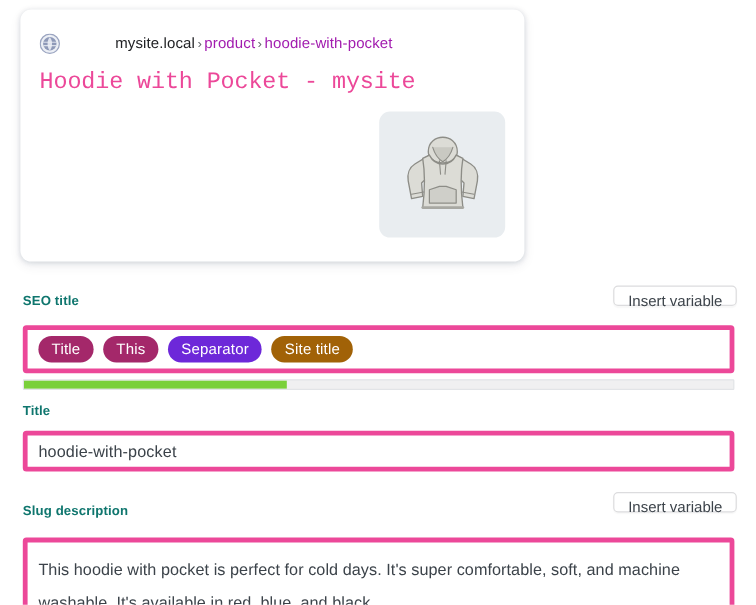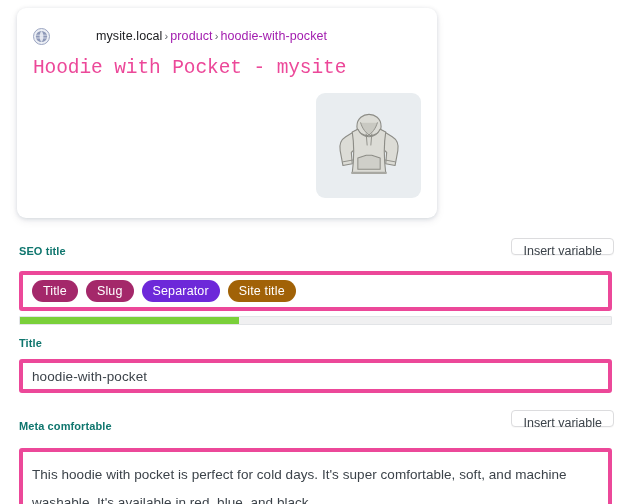--- a/index.html
+++ b/index.html
@@ -266,36 +266,36 @@
 
     </div>
   </div>
 
   <div class="field-label" id="seo-title-label">SEO title</div>
 
   <button class="insert-variable-btn" id="seo-title-insert-btn">Insert variable</button>
 
   <div class="input-box" id="seo-title-field">
     <span class="pill" style="background: rgb(164, 40, 106);">Title</span>
-    <span class="pill" style="background: rgb(164, 40, 106);">Slug</span>
+    <span class="pill" style="background: rgb(164, 40, 106);">This</span>
     <span class="pill" style="background: #6d28d9;">Separator</span>
     <span class="pill" style="background: #a16207;">Site title</span>
   </div>
 
   <div id="title-progress">
     <div id="title-progress-fill" style="width: 37%; background: rgb(122, 208, 58);"></div>
   </div>
 
   <div class="field-label" id="slug-label">Title</div>
 
   <div class="input-box" id="slug-field">
     <span class="field-value" placeholder="hoodie-with-pocket">hoodie-with-pocket</span>
   </div>
 
-  <div class="field-label" id="meta-desc-label">Meta comfortable</div>
+  <div class="field-label" id="meta-desc-label">Slug description</div>
 
   <button class="insert-variable-btn" id="meta-desc-insert-btn">Insert variable</button>
 
   <div class="input-box" id="meta-desc-field">
     <div id="meta-desc-value">This hoodie with pocket is perfect for cold days. It's super comfortable, soft, and machine washable. It's available in red, blue, and black.</div>
   </div>
 
 </div>
 
 </body></html>

